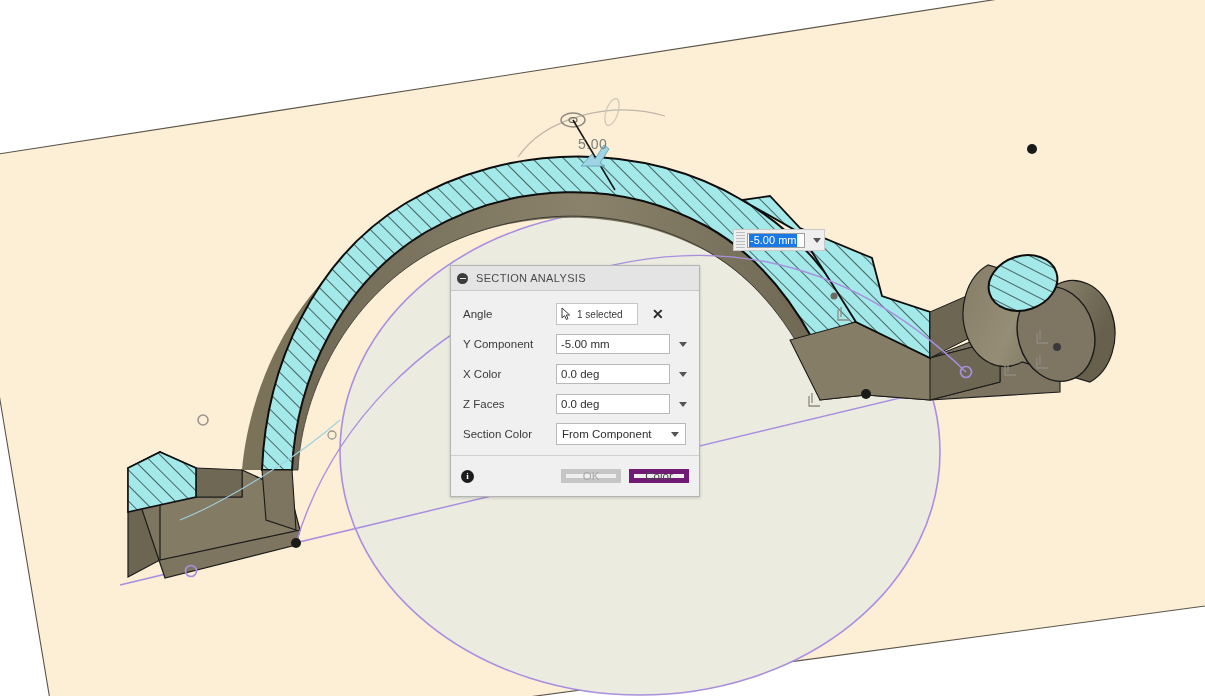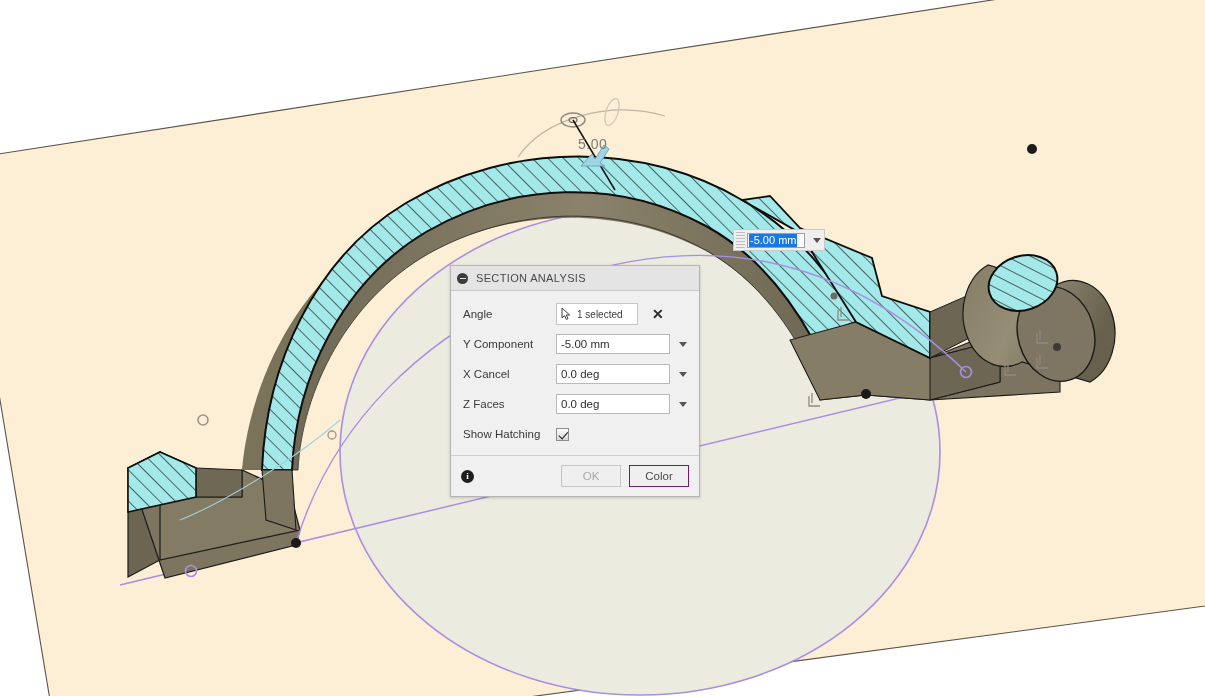--- a/index.html
+++ b/index.html
@@ -148,22 +148,22 @@
   .info-icon {
     width: 13px; height: 13px; border-radius: 50%;
     background: #1d1d1d; color: #fff;
     font-size: 9px; font-weight: bold;
     font-family: "Liberation Serif", serif;
     display: flex; align-items: center; justify-content: center;
     line-height: 1;
   }
   .footer-spacer { flex: 1; }
   .btn {
-    height: 22px; min-width: 60px;
-    border: 1px solid #701a75;
+    height: 14px; min-width: 60px;
+    border: 5px solid #701a75;
     background: #efefef;
     font-size: 11.5px;
     color: #4a4a4a;
     display: flex; align-items: center; justify-content: center;
     margin-left: 8px;
     box-sizing: border-box;
   }
   .btn.disabled { color: #a8a8a8; background: #efefef; border-color: #c6c6c6; }
 
   
@@ -387,44 +387,47 @@
         <div class="row-label">Y Component</div>
         <div class="field-wrap">
           <div class="txtfield">
             <span>-5.00 mm</span>
           </div>
           <div class="drop-tri"></div>
         </div>
       </div>
 
       <div class="row">
-        <div class="row-label">X Cancel</div>
+        <div class="row-label">X Color</div>
         <div class="field-wrap">
           <div class="txtfield">
             <span>0.0 deg</span>
           </div>
           <div class="drop-tri"></div>
         </div>
       </div>
 
       <div class="row">
         <div class="row-label">Z Faces</div>
         <div class="field-wrap">
           <div class="txtfield">
             <span>0.0 deg</span>
           </div>
           <div class="drop-tri"></div>
         </div>
       </div>
 
-
       <div class="row">
-        <div class="row-label">Show Hatching</div>
-        <div class="checkbox"></div>
+        <div class="row-label">Section Color</div>
+        <div class="combo">
+          <span>From Component</span>
+          <span class="drop-tri inside"></span>
+        </div>
       </div>
+
 
     </div>
 
     <div id="dlg-footer">
       <div class="info-icon">i</div>
       <div class="footer-spacer"></div>
       <div class="btn disabled">OK</div>
       <div class="btn">Color</div>
     </div>
 

